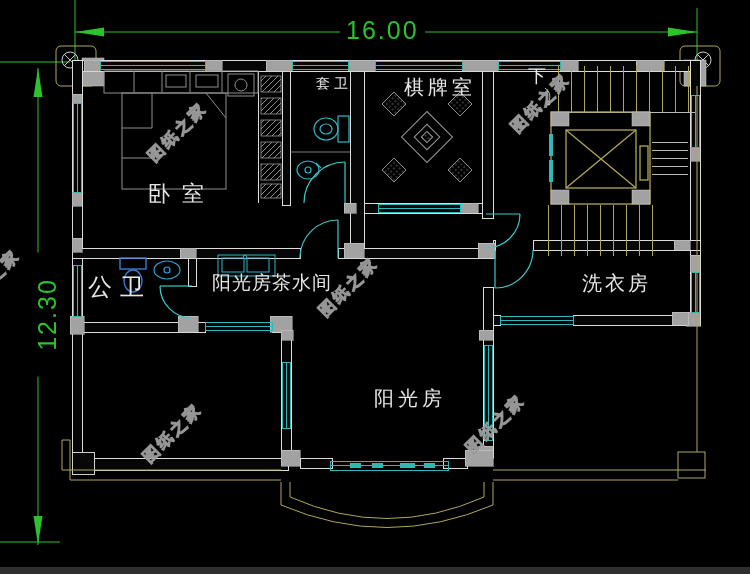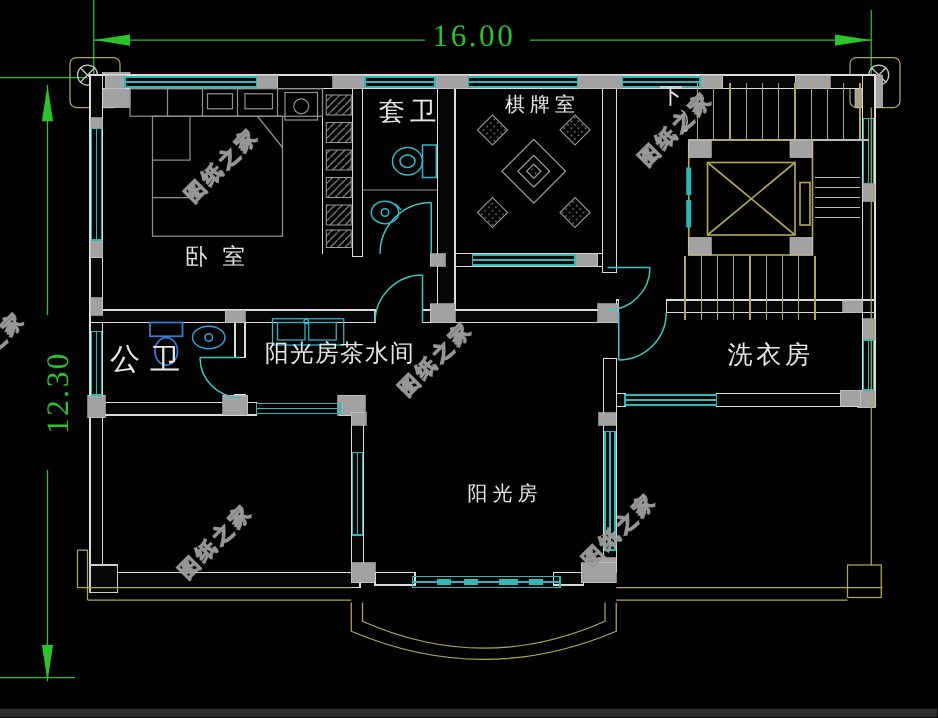--- a/index.html
+++ b/index.html
@@ -1,17 +1,17 @@
 <!DOCTYPE html>
 <html><head>
 <meta charset="utf-8">
 <style>
   html,body{margin:0;padding:0;background:#000;width:750px;height:574px;overflow:hidden;}
   #canvas{position:relative;width:690px;height:574px;background:#000;
-          font-family:Liberation Serif, serif;}
+          font-family:Liberation Sans, sans-serif;}
   svg{position:absolute;left:0;top:0;}
   .lbl{position:absolute;color:#e6e6e6;white-space:nowrap;z-index:5;}
   .dim{position:absolute;color:#2cc22c;font-size:25px;letter-spacing:2px;
        background:#000;padding:0 6px;z-index:6;white-space:nowrap;}
   .wm{position:absolute;font-size:16px;font-weight:bold;letter-spacing:3px;
       color:rgba(70,70,70,0.9);-webkit-text-stroke:1px rgba(170,170,170,0.8);
       text-shadow:0 0 1px rgba(190,190,190,0.6);
       transform:rotate(-45deg);z-index:4;white-space:nowrap;}
 </style>
 </head>
@@ -331,28 +331,28 @@
     <path d="M281,482 L281,505 Q387,550 493,505 L493,482"></path>
     <path d="M290,482 L290,497 Q387,540 484,497 L484,482"></path>
   </g>
 
   <rect x="0" y="567" width="750" height="7" fill="#2e2e2e"></rect>
 </svg>
 
 <div class="dim" style="left:340px;top:16px;">16.00</div>
 <div class="dim" style="left:-15px;top:300px;width:112px;text-align:center;transform:rotate(-90deg);">12.30</div>
 
-<div class="lbl" style="left:148px;top:193px;font-size:18px;letter-spacing:12px;text-align:center;">卧室</div>
-<div class="lbl" style="left:303px;top:75px;font-size:21px;letter-spacing:4px;">套卫</div>
-<div class="lbl" style="left:404px;top:74px;font-size:16px;letter-spacing:4px;">棋牌室</div>
+<div class="lbl" style="left:148px;top:179px;font-size:22px;letter-spacing:12px;text-align:center;">卧室</div>
+<div class="lbl" style="left:316px;top:75px;font-size:14px;letter-spacing:4px;">套卫</div>
+<div class="lbl" style="left:404px;top:74px;font-size:20px;letter-spacing:4px;">棋牌室</div>
 <div class="lbl" style="left:528px;top:64px;font-size:18px;">下</div>
 <div class="lbl" style="left:88px;top:271px;font-size:24px;letter-spacing:8px;">公卫</div>
 <div class="lbl" style="left:212px;top:270px;font-size:19px;letter-spacing:1px;">阳光房茶水间</div>
 <div class="lbl" style="left:582px;top:270px;font-size:20px;letter-spacing:3px;">洗衣房</div>
-<div class="lbl" style="left:374px;top:385px;font-size:16px;letter-spacing:4px;">阳光房</div>
+<div class="lbl" style="left:374px;top:385px;font-size:20px;letter-spacing:4px;">阳光房</div>
 
 <span class="wm" style="left:140px;top:122px;">图纸之家</span>
 <span class="wm" style="left:503px;top:93px;">图纸之家</span>
 <span class="wm" style="left:311px;top:277px;">图纸之家</span>
 <span class="wm" style="left:135px;top:423px;">图纸之家</span>
 <span class="wm" style="left:458px;top:414px;">图纸之家</span>
 <span class="wm" style="left:-47px;top:269px;">图纸之家</span>
 
 </div>
 

